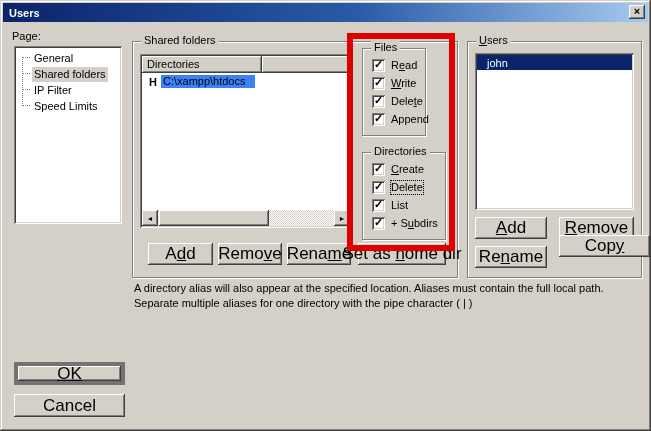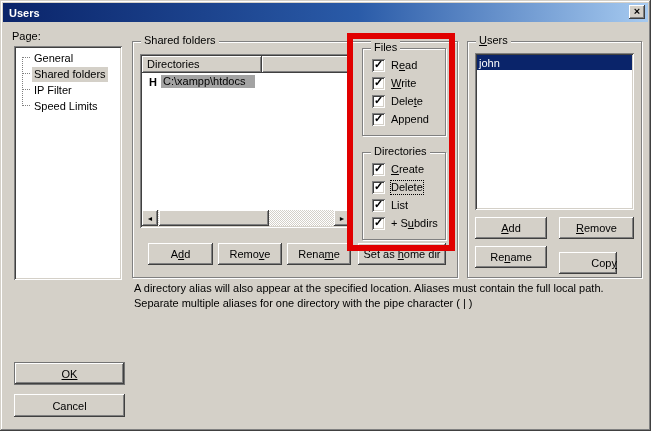--- a/index.html
+++ b/index.html
@@ -42,27 +42,27 @@
   .groupbox {
     position:absolute; border:1px solid #808080; box-sizing:border-box;
     box-shadow: inset 1px 1px 0 #ffffff, 1px 1px 0 #ffffff;
   }
   .groupbox .caption {
     position:absolute; top:-8px; left:8px; background:#d4d0c8; padding:0 3px;
     white-space:nowrap; line-height:13px;
   }
   .btn {
     position:absolute; display:flex; align-items:center; justify-content:center;
-    font-size:11px; white-space:nowrap; cursor:default; box-sizing:border-box;
-  }
-  .default-btn { border:1px solid #737373;text-decoration:underline; }
+    font-size:17px; white-space:nowrap; cursor:default; box-sizing:border-box;
+  }
+  .default-btn { border:4px solid #737373;text-decoration:underline; }
   .u { text-decoration:underline; }
   
   .page-label { position:absolute; left:12px; top:30px; }
-  .page-list { position:absolute; left:14px; top:46px; width:108px; height:234px; }
+  .page-list { position:absolute; left:14px; top:46px; width:108px; height:178px; }
   .tree { position:absolute; left:4px; top:4px; right:3px; }
   .tree::before {
     content:""; position:absolute; left:4px; top:7px; height:49px;
     border-left:1px dotted #808080;
   }
   .tree-item { position:relative; height:16px; line-height:15px; display:flex; align-items:center; padding-left:4px; white-space:nowrap; }
   .tree-item::before {
     content:""; display:inline-block; width:8px; height:1px;
     border-top:1px dotted #808080; margin-right:2px; flex:0 0 auto;
   }
@@ -72,21 +72,21 @@
   .dir-list { position:absolute; left:140px; top:54px; width:212px; height:174px; }
   .dir-headers { position:absolute; left:2px; top:2px; right:2px; height:17px; display:flex; }
   .hdr-cell {
     height:17px; box-sizing:border-box; padding:1px 0 0 5px; line-height:15px;
     background:#d4d0c8;
     box-shadow: inset -1px -1px 0 #404040, inset 1px 1px 0 #ffffff,
                 inset -2px -2px 0 #808080, inset 2px 2px 0 #d4d0c8;
   }
   .dir-row { position:absolute; left:2px; top:20px; right:2px; height:15px; display:flex; align-items:center; }
   .dir-row .marker { font-weight:bold; margin:0 4px 0 7px; }
-  .dir-row .path { background:#a3a3a3; padding:0 9px 1px 2px; }
+  .dir-row .path { background:#3b82f6; padding:0 9px 1px 2px; }
   .hscroll {
     position:absolute; left:2px; right:2px; bottom:2px; height:16px;
     background:repeating-conic-gradient(#ffffff 0% 25%, #d4d0c8 0% 50%);
     background-size:2px 2px;
   }
   .sb-btn {
     position:absolute; top:0; width:16px; height:16px;
     display:flex; align-items:center; justify-content:center;
     font-size:7px; line-height:1; color:#000;
   }
@@ -100,21 +100,21 @@
     display:flex; align-items:center; justify-content:center;
   }
   .cb .check { font-size:11px; font-weight:bold; line-height:1; margin-top:-1px; }
   .cb-label { margin-left:6px; white-space:nowrap; line-height:13px;text-align:center; }
   .cb-label.focused { outline:1px dotted #000; }
   
   .users-list { position:absolute; left:475px; top:53px; width:159px; height:157px; }
   .user-row {
     position:absolute; left:2px; right:2px; top:2px; height:15px;
     background:#0a246a; color:#fff; display:flex; align-items:center;
-    padding-left:2px; box-sizing:border-box;
+    padding-left:10px; box-sizing:border-box;
   }
   
   .notes { position:absolute; left:134px; top:281px; width:508px; }
   .notes p { margin:0; line-height:15px; }
   .notes p + p { margin-top:7px; }
   
   .annotation {
     position:absolute; left:347px; top:33px; width:108px; height:218px;
     border:6px solid #e10000; box-sizing:border-box; pointer-events:none; z-index:50;
   }
@@ -179,21 +179,21 @@
   <div class="btn raised" style="left:218px; top:243px; width:64px; height:22px;">
     <span><span>Remo</span><span class="u">v</span><span>e</span></span>
   </div>
   <div class="btn raised" style="left:287px; top:243px; width:64px; height:22px;">
     <span><span>Rena</span><span class="u">m</span><span>e</span></span>
   </div>
   <div class="btn raised" style="left:358px; top:243px; width:88px; height:22px;text-align:right;">
     <span><span>Set as </span><span class="u">h</span><span>ome dir</span></span>
   </div>
 
-  <div class="groupbox" style="left:362px; top:48px; width:84px; height:88px;">
+  <div class="groupbox" style="left:362px; top:48px; width:64px; height:88px;">
     <span class="caption">Files</span>
     <div class="checkrow" style="top:9px;">
       <span class="cb">
           <span class="check">✓</span>
         </span>
       <span class="cb-label"><span>R</span><span class="u">e</span><span>ad</span></span>
     </div>
     <div class="checkrow" style="top:27px;">
       <span class="cb">
           <span class="check">✓</span>
@@ -254,21 +254,21 @@
   </div>
   <div class="btn raised" style="left:475px; top:217px; width:72px; height:22px;">
     <span><span></span><span class="u">A</span><span>dd</span></span>
   </div>
   <div class="btn raised" style="left:559px; top:217px; width:75px; height:22px;">
     <span><span></span><span class="u">R</span><span>emove</span></span>
   </div>
   <div class="btn raised" style="left:475px; top:246px; width:72px; height:22px;">
     <span><span>Re</span><span class="u">n</span><span>ame</span></span>
   </div>
-  <div class="btn raised" style="left:559px; top:252px; width:58px; height:22px;justify-content:flex-end;">
+  <div class="btn raised" style="left:559px; top:235px; width:91px; height:22px;">
     <span><span>Cop</span><span class="u">y</span><span></span></span>
   </div>
 
   <div class="notes">
     <p>A directory alias will also appear at the specified location. Aliases must contain the full local path. Separate multiple aliases for one directory with the pipe character ( | )</p>
   </div>
 
   <div class="btn raised default-btn" style="left:14px; top:362px; width:111px; height:23px;">
     <span>OK</span>
   </div>

